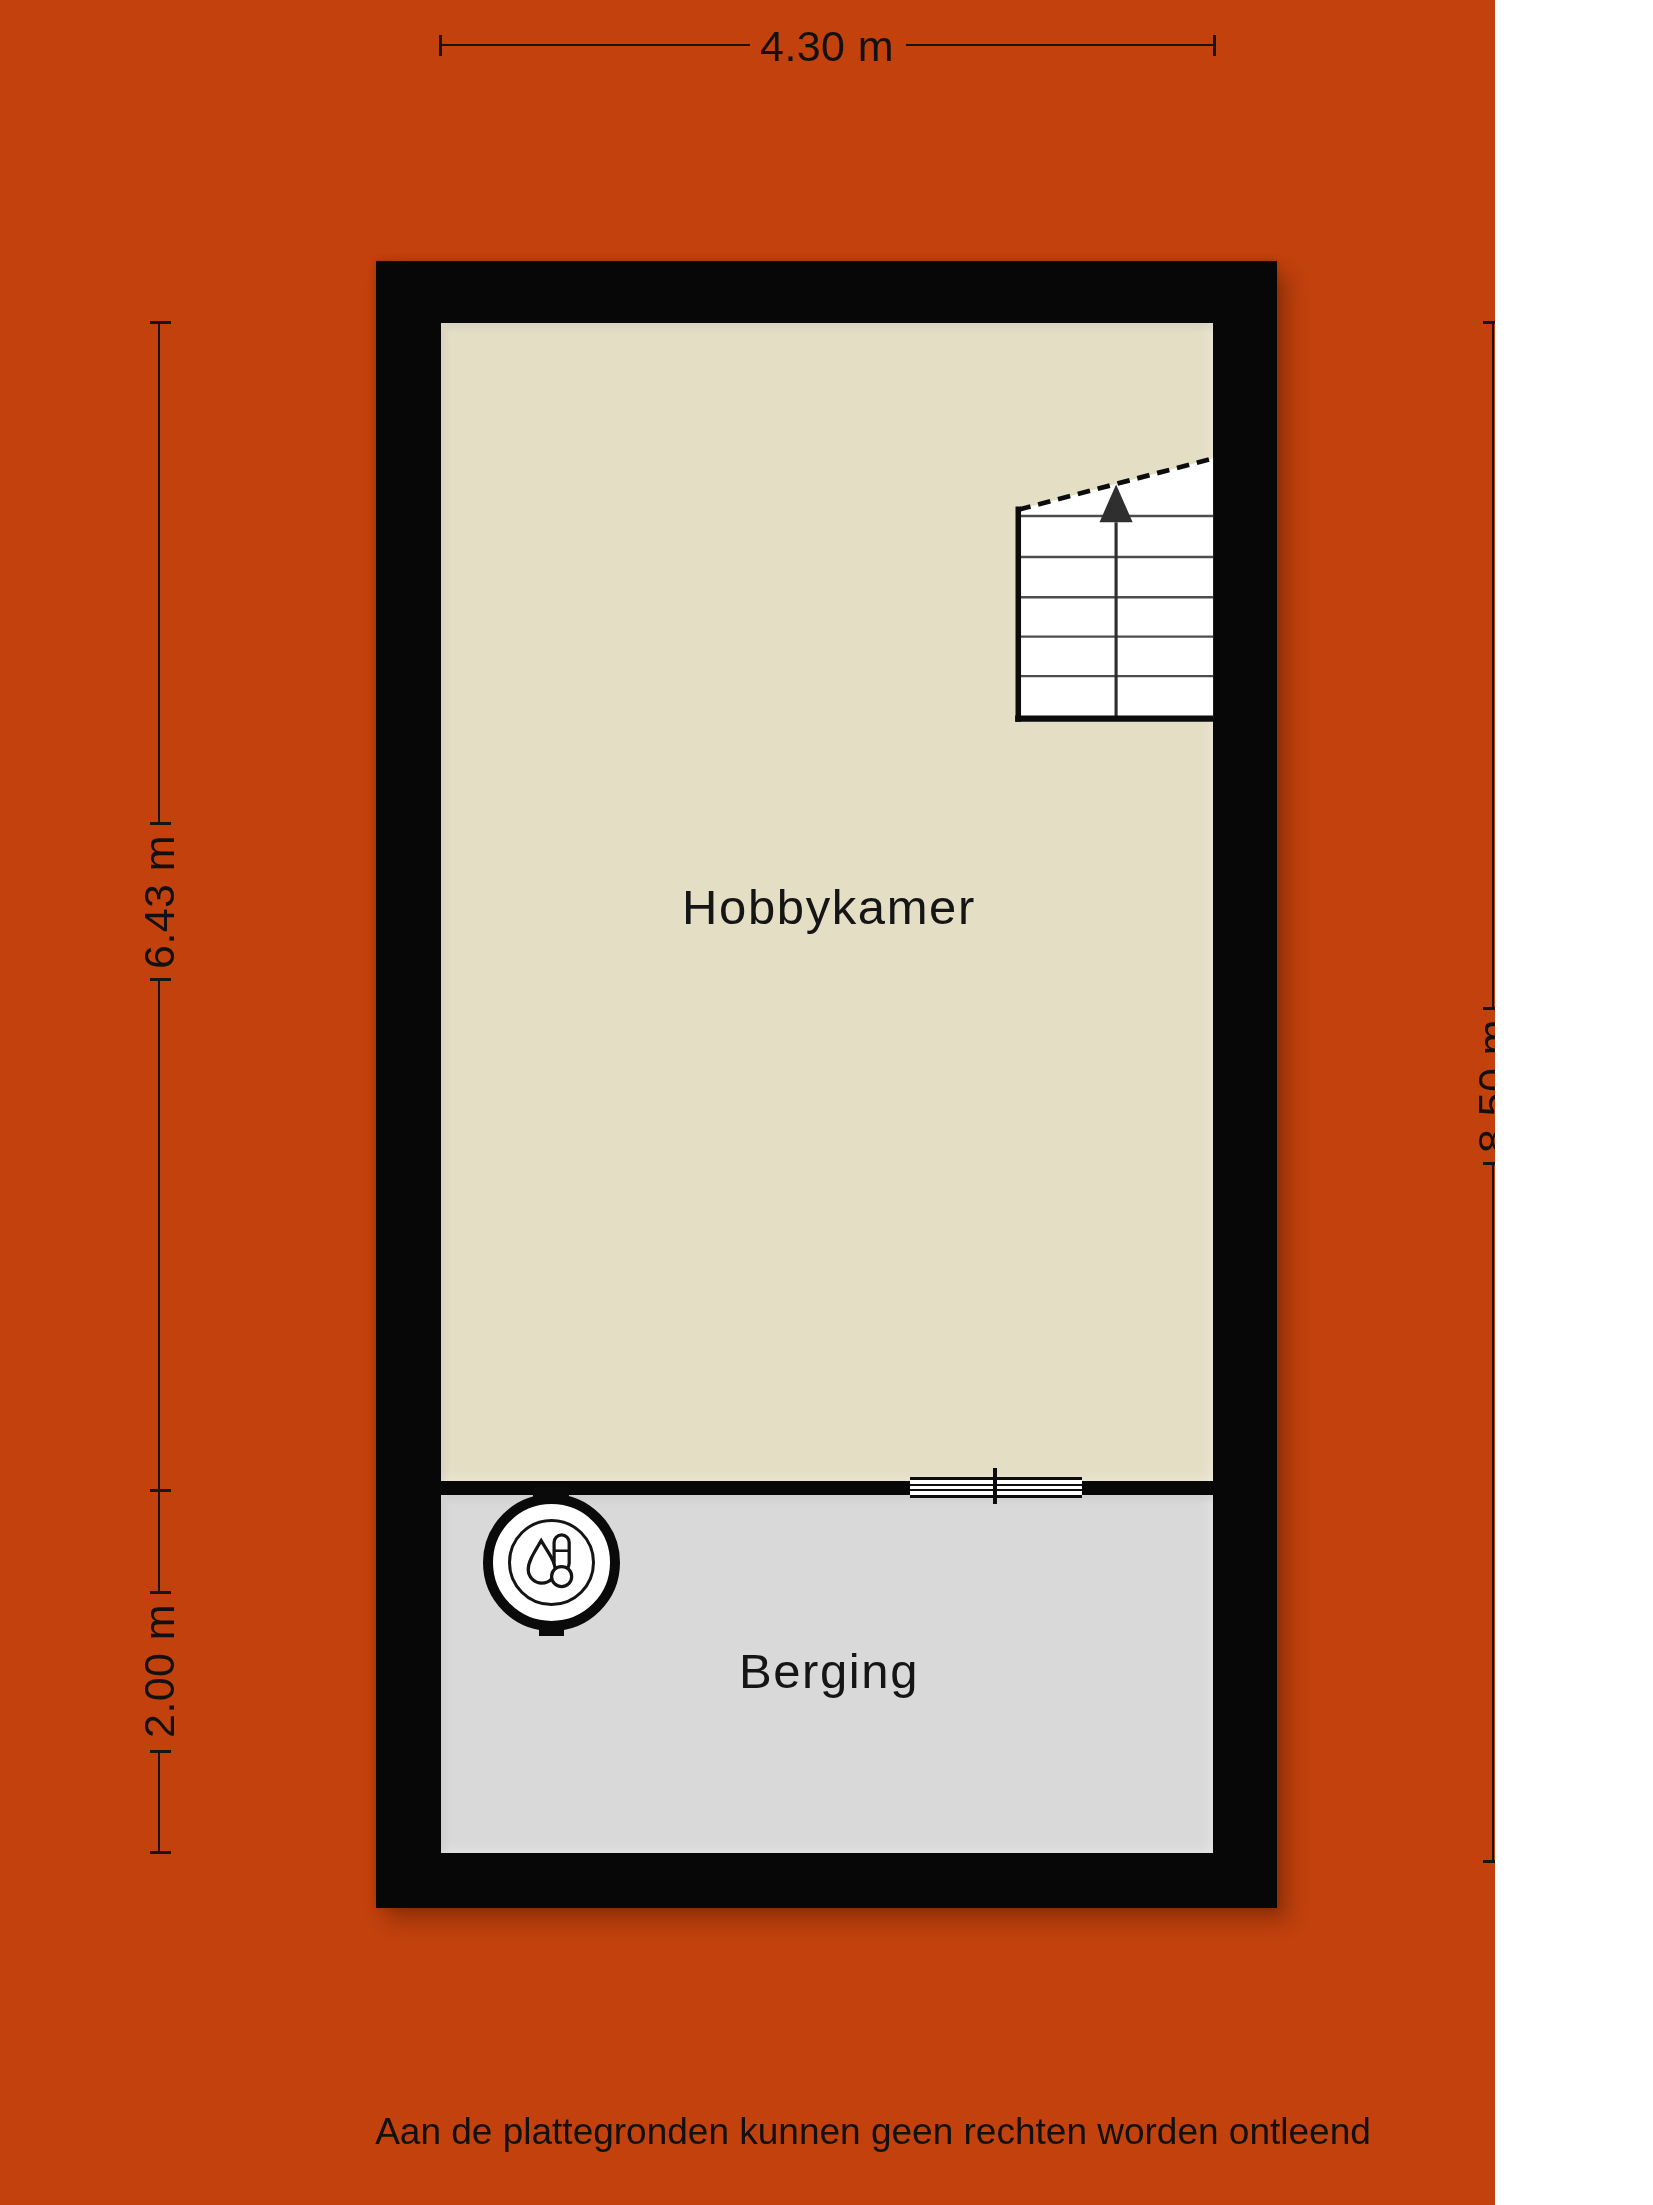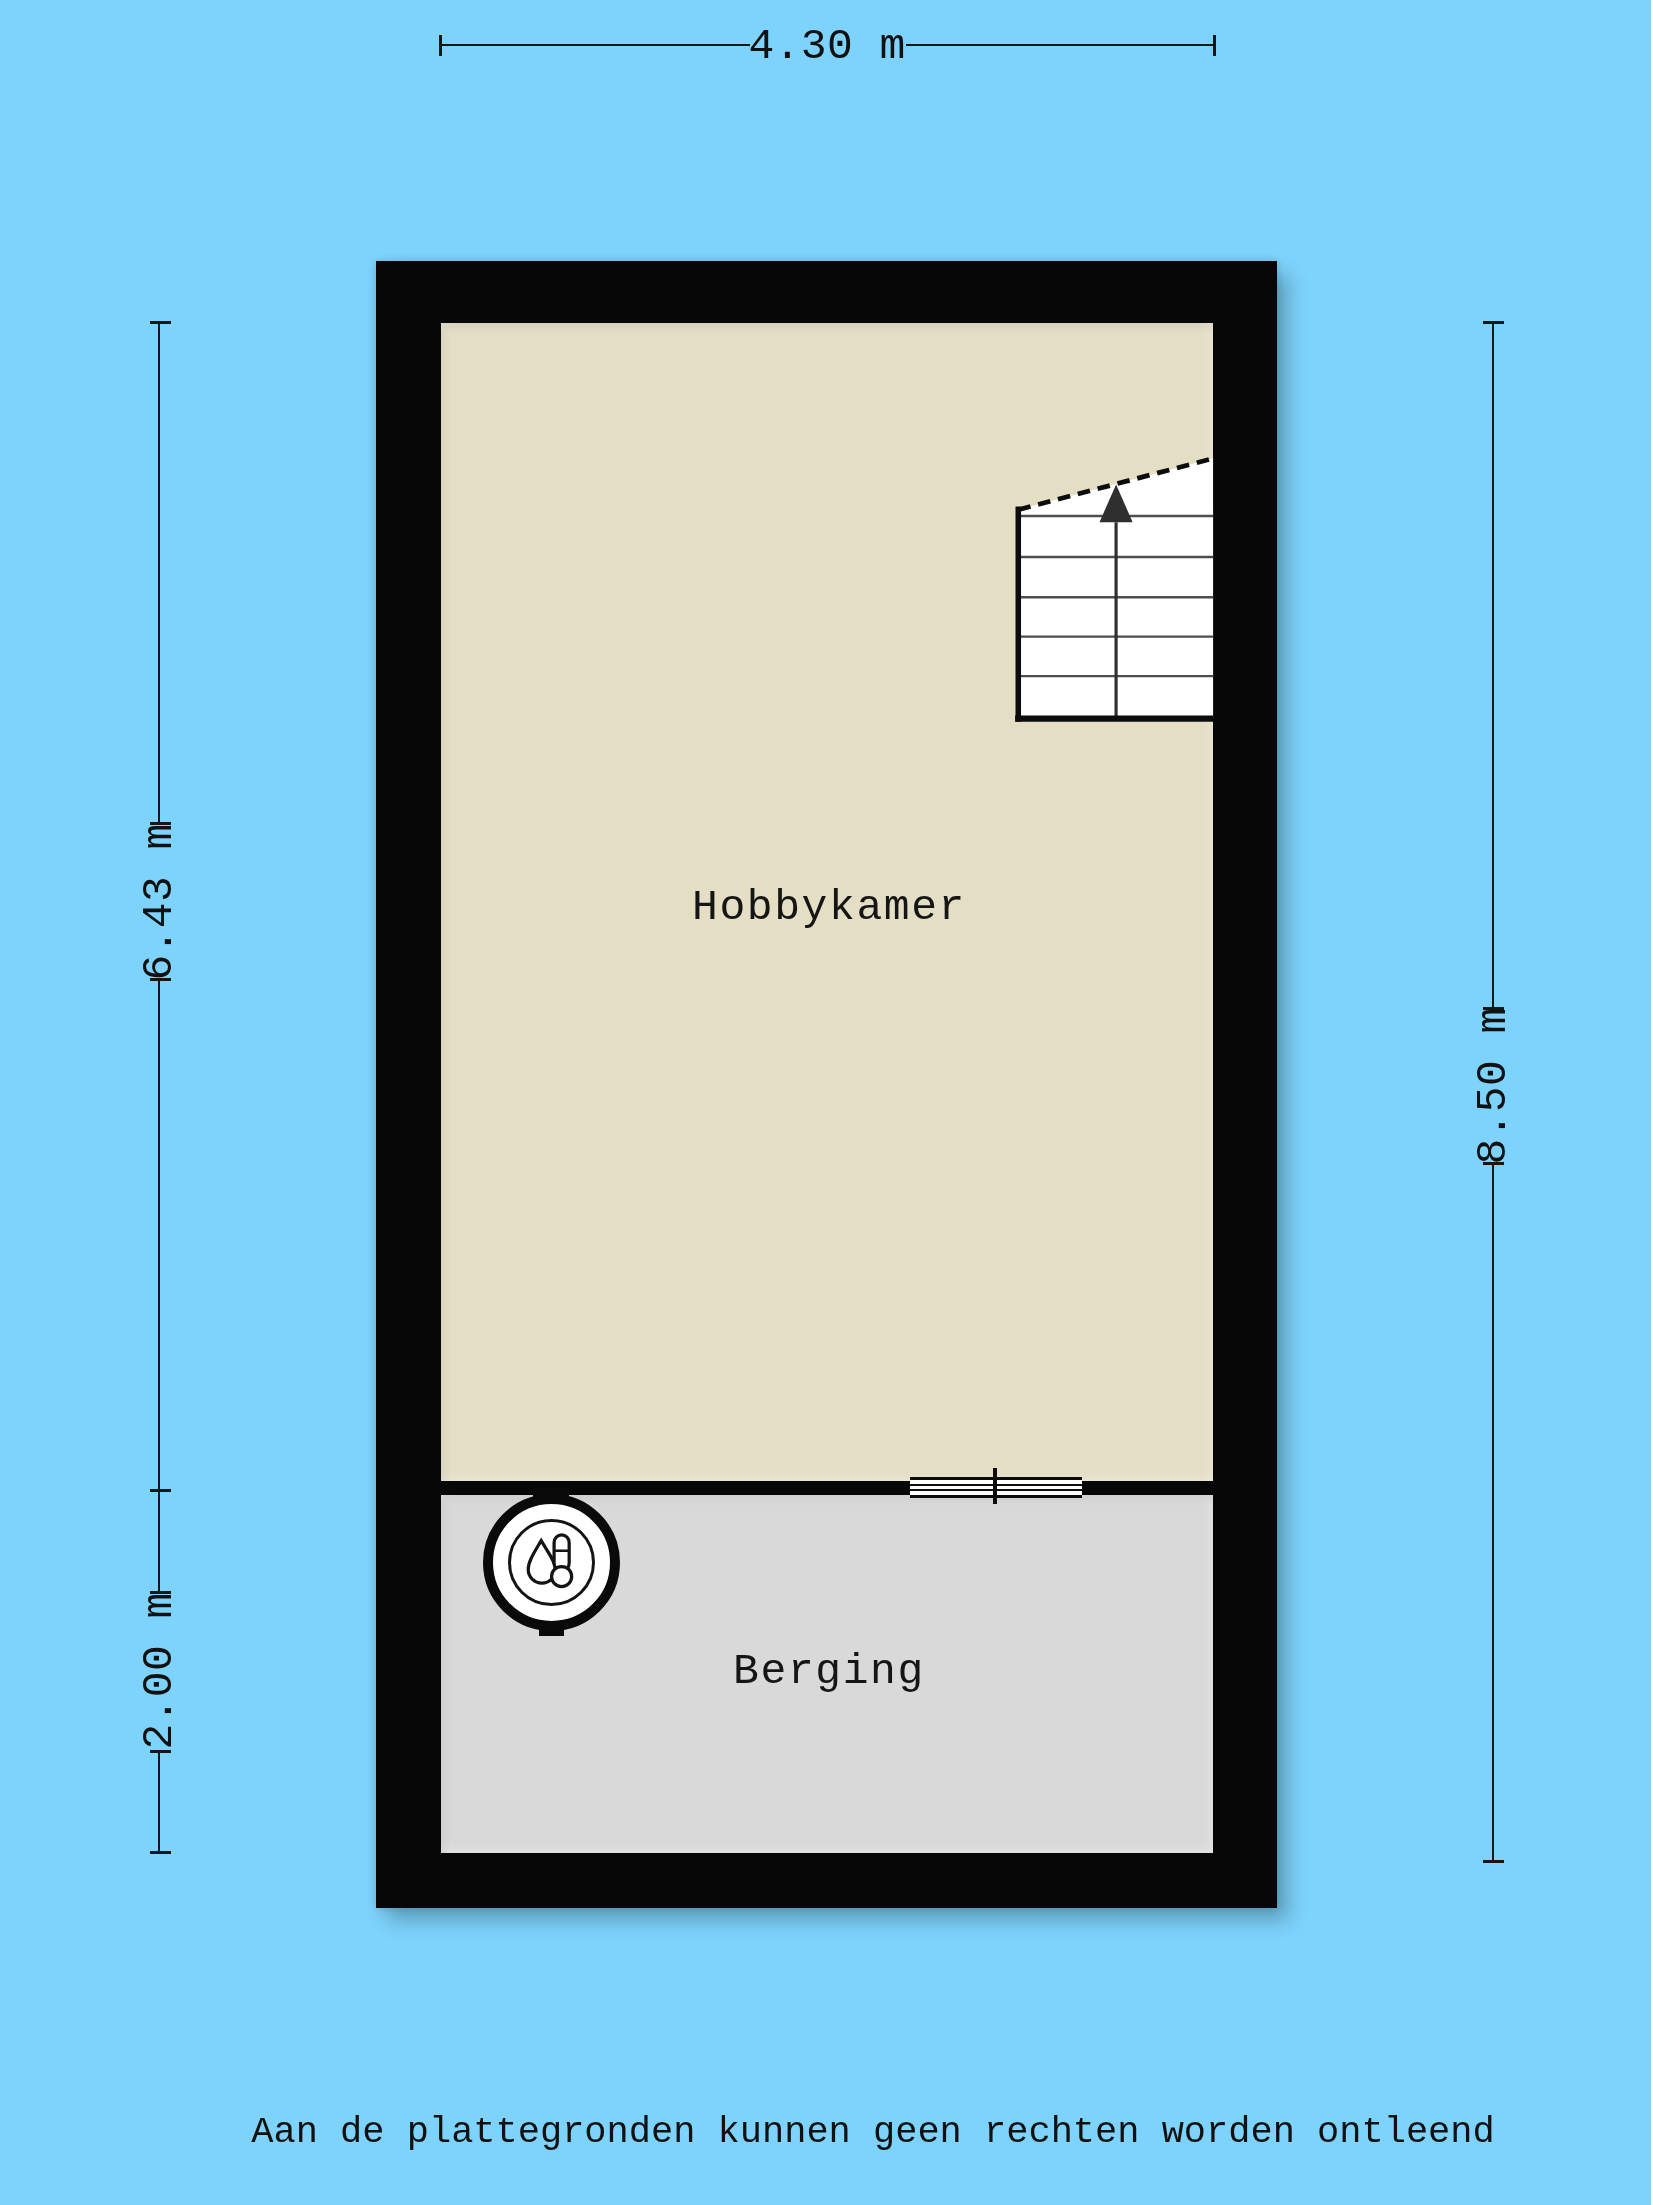--- a/index.html
+++ b/index.html
@@ -1,18 +1,18 @@
 <!DOCTYPE html>
 <html style="font-size:12.6px"><head>
 <meta charset="utf-8">
 <style>
   html,body{margin:0;padding:0;background:#ffffff;}
   #canvas{
-    position:relative;width:1651px;height:2205px;background:#7dd3fc;overflow:hidden;
-    font-family:Liberation Mono, monospace;color:#141414;
+    position:relative;width:1495px;height:2205px;background:#c2410c;overflow:hidden;
+    font-family:Liberation Sans, sans-serif;color:#141414;
   }
   
   .hline{position:absolute;height:2.4px;background:#161616;}
   .vline{position:absolute;width:2.4px;background:#161616;}
   .htick{position:absolute;width:3.2px;height:20.5px;background:#161616;}
   .vtick{position:absolute;width:20.5px;height:3.2px;background:#161616;}
   .dim-label{
     position:absolute;font-size:43px;letter-spacing:0.4px;color:#111;
     transform:translate(-50%,-50%);white-space:nowrap;
   }
@@ -23,21 +23,21 @@
     background:#070707;
     box-shadow:0 0 7.9px rgba(0,0,0,0.16), 11px 12.6px 19px rgba(0,0,0,0.25);
   }
   .room{
     position:absolute;
     box-shadow:inset 0 0 12.6px rgba(255,255,255,0.45), inset 3.9px 4.7px 7.9px rgba(0,0,0,0.10);
   }
   .room-hobby{left:441px;top:323px;width:772px;height:1158px;}
   .room-berging{left:441px;top:1495px;width:772px;height:358px;}
   .room-label{
-    position:absolute;font-size:43px;letter-spacing:1.6px;color:#151515;
+    position:absolute;font-size:49px;letter-spacing:1.6px;color:#151515;
     transform:translate(-50%,-50%);white-space:nowrap;
   }
   
   .window-marker{
     position:absolute;left:910px;top:1477px;width:172px;height:20.5px;
     background:linear-gradient(to bottom,#ffffff 0 28%,#101010 28% 40%,#ffffff 40% 60%,#101010 60% 72%,#ffffff 72% 100%);
     border-top:3.2px solid #0c0c0c;border-bottom:3.2px solid #0c0c0c;box-sizing:border-box;
   }
   .window-tick{position:absolute;left:993px;top:1468px;width:3.9px;height:36px;background:#0c0c0c;}
   

